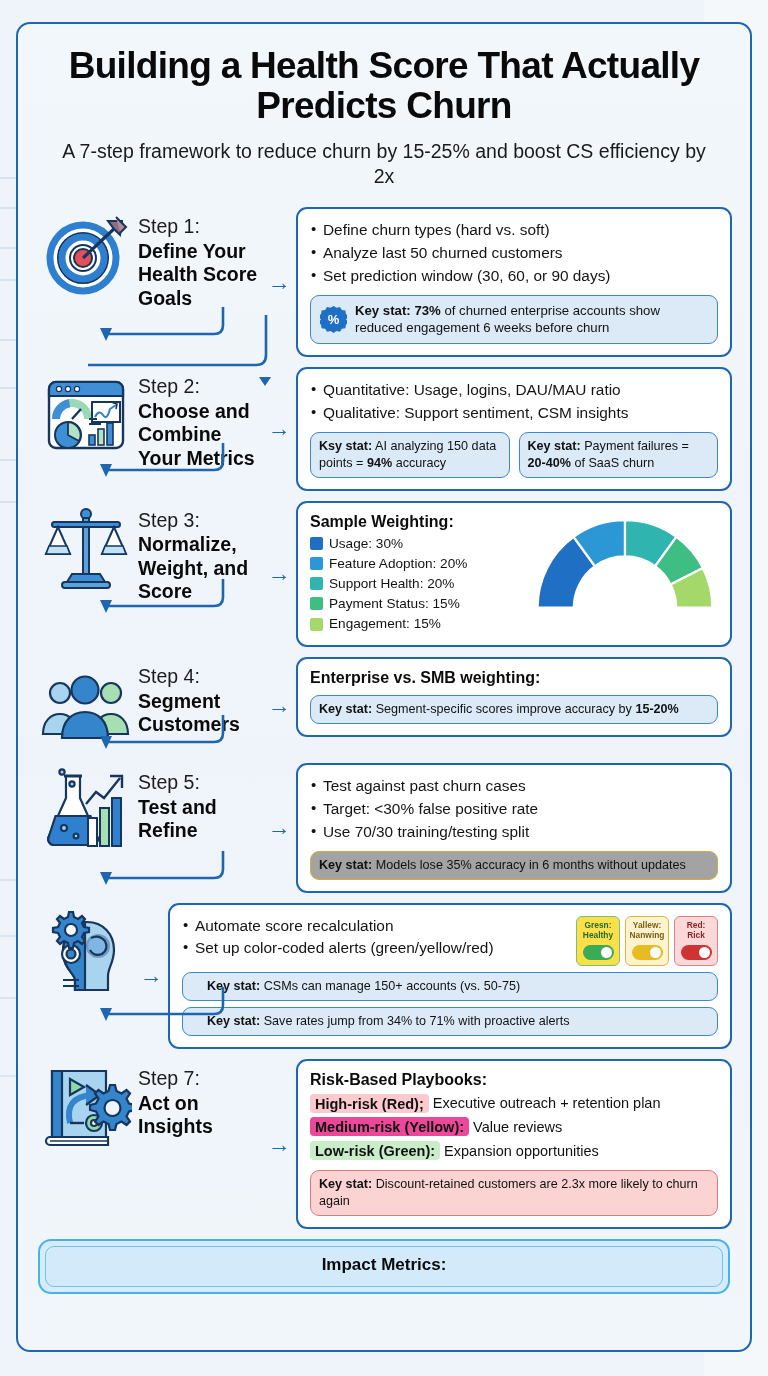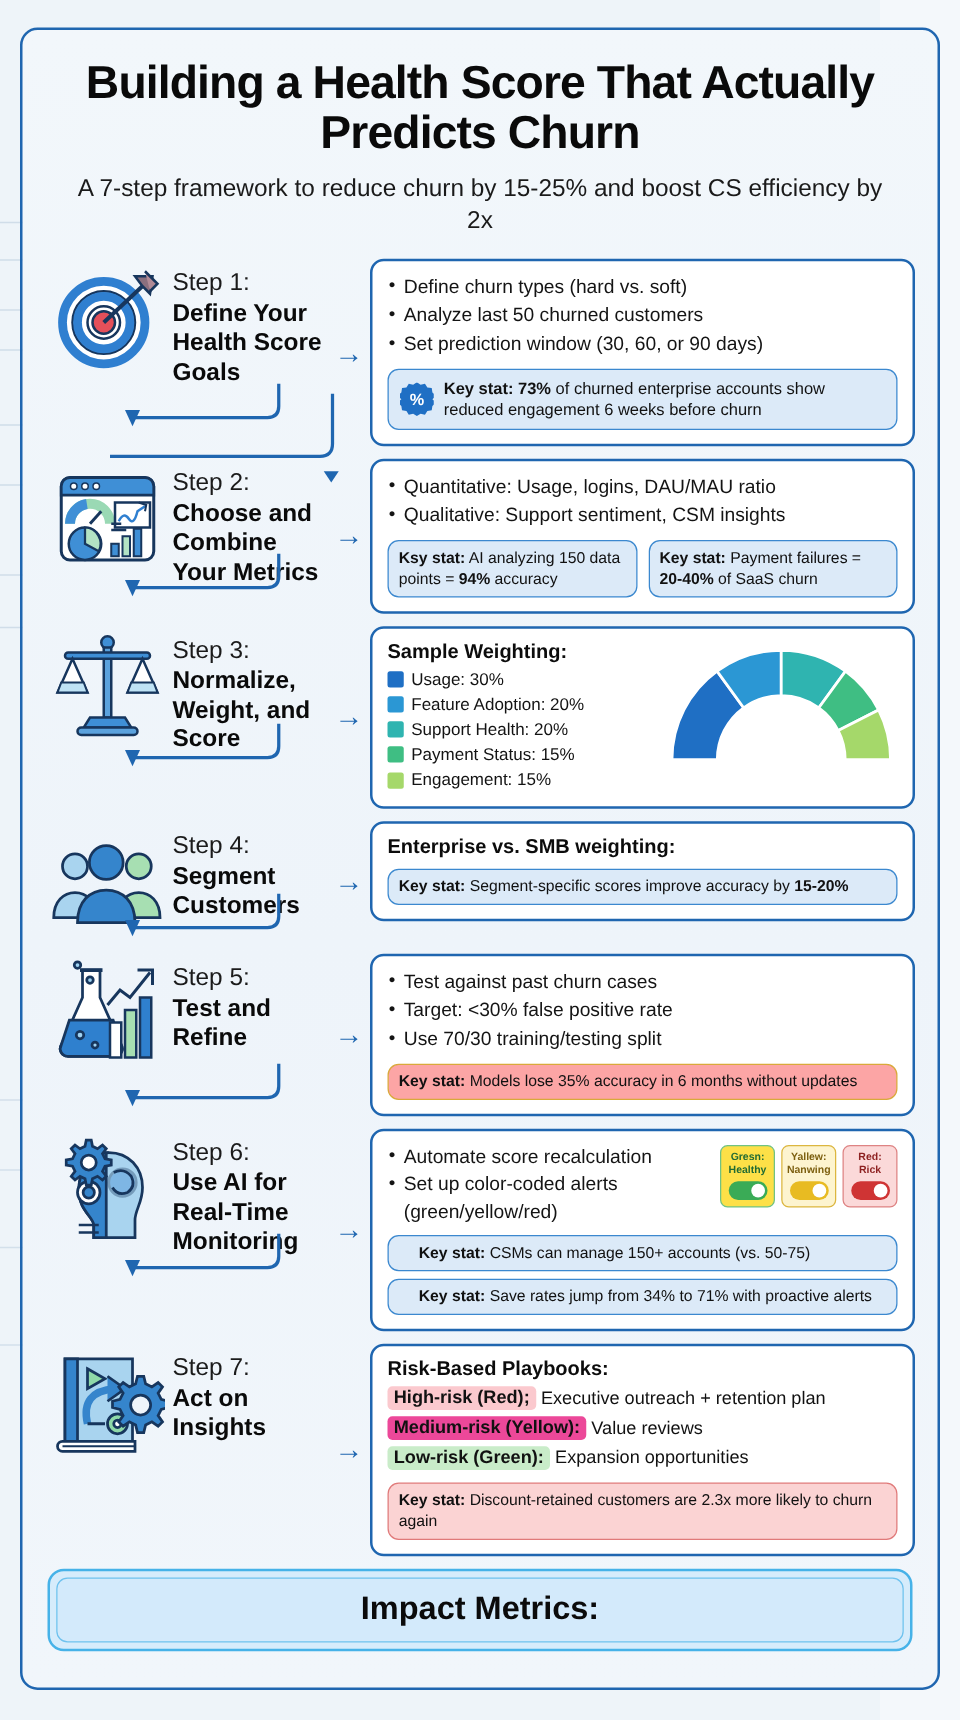--- a/index.html
+++ b/index.html
@@ -88,21 +88,21 @@
     margin-top: 8px;
     border: 1.6px solid #3b88cf;
     border-radius: 9px;
     background: #dceaf8;
     padding: 6px 9px;
     font-size: 13.2px; line-height: 1.34; color: #111;
     display: flex; align-items: center; gap: 8px;
   }
   .keystat.tight { padding: 5px 8px; font-size: 12.6px; }
   .keystat b { font-weight: 700; }
-  .keystat.yellow { background: #fca5a5; border-color: #d9a93a; }
+  .keystat.yellow { background: #a3a3a3; border-color: #d9a93a; }
   .keystat.red    { background: #fbd3d3; border-color: #e07a7a; }
   .pct-badge {
     width: 27px; min-width: 27px; height: 27px;
     background: #1f6fc4; color: #fff;
     display: flex; align-items: center; justify-content: center;
     font-size: 13px; font-weight: 700;
     clip-path: polygon(50% 0%,61% 7%,74% 4%,81% 15%,94% 17%,96% 30%,
       107% 40%,96% 50%,107% 60%,96% 70%,94% 83%,81% 85%,74% 96%,61% 93%,
       50% 100%,39% 93%,26% 96%,19% 85%,6% 83%,4% 70%,-7% 60%,4% 50%,
       -7% 40%,4% 30%,6% 17%,19% 15%,26% 4%,39% 7%);
@@ -192,21 +192,21 @@
     border-radius: 13px;
     padding: 5px;
     background: #d6ecfb;
   }
   .impact {
     border: 1.8px solid #6ec2ee;
     border-radius: 9px;
     background: #d3eafb;
     padding: 8px 16px 11px;
   }
-  .impact-title { text-align: center; font-size: 26px; font-weight: 700; color: #0b0b0b; }
+  .impact-title { text-align: center; font-size: 17px; font-weight: 700; color: #0b0b0b; }
 </style>
 </head>
 <body>
 
 <div class="page">
 
   <svg class="circuit left" viewBox="0 0 80 420">
     <g fill="none" stroke="#b8cbdd" stroke-width="1.3">
       <path d="M0 48 H34 L52 30 H80"></path>
         <path d="M0 78 H46 L62 62 H80"></path>
@@ -492,24 +492,20 @@
               <circle cx="30" cy="48" r="9" fill="#fff"></circle>
               <circle cx="30" cy="48" r="4.5" fill="#3585cc"></circle>
               <path d="M22 74 h16 M22 80 h16" stroke-width="2"></path>
             </g>
             <g stroke="#17365d" stroke-width="2.2" fill="#3585cc">
               <path d="M28 6 l4 0 1 5 4 2 4 -3 3 3 -3 4 2 4 5 1 0 4 -5 1 -2 4 3 4 -3 3 -4 -3 -4 2 -1 5 -4 0 -1 -5 -4 -2 -4 3 -3 -3 3 -4 -2 -4 -5 -1 0 -4 5 -1 2 -4 -3 -4 3 -3 4 3 4 -2 Z"></path>
               <circle cx="30" cy="24" r="6" fill="#fff"></circle>
             </g>
           </svg>
         </div>
-        <div class="step-label">
-          <div class="step-num">Step 6:</div>
-          <div class="step-title">Use AI for Real-Time Monitoring</div>
-        </div>
         <div class="arrow">→</div>
         <div class="card">
           <div class="s6-flex">
             <div class="s6-left">
               <ul class="bullets">
                 <li>Automate score recalculation</li>
                 <li>Set up color-coded alerts (green/yellow/red)</li>
               </ul>
             </div>
             <div class="toggles">

